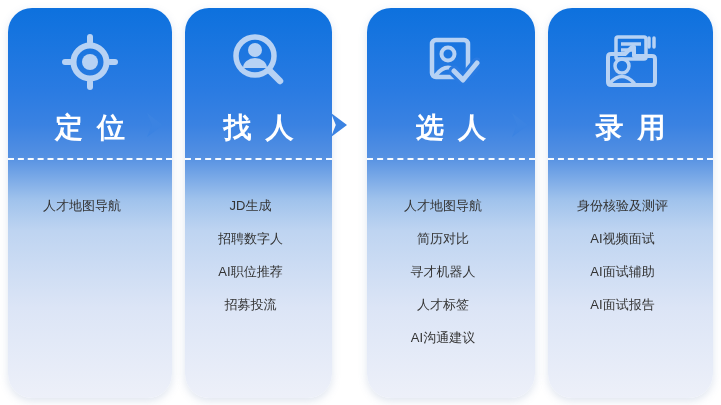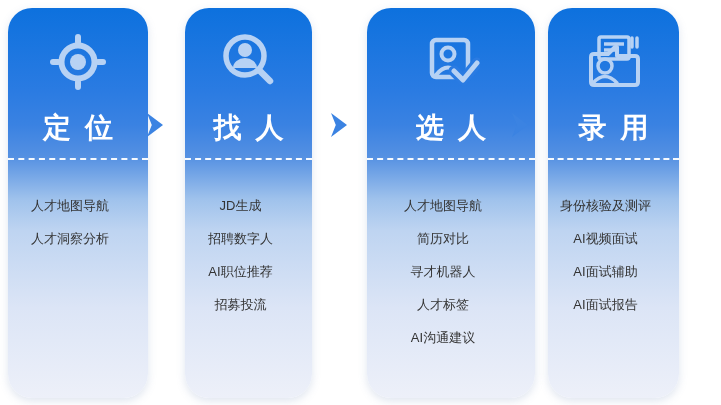--- a/index.html
+++ b/index.html
@@ -18,24 +18,24 @@
       #2A7BE2 21%,
       #3A82E2 30%,
       #5490E2 38%,
       #9FC2EC 49%,
       #BED4F1 57%,
       #DCE5F6 77%,
       #EDF0F9 100%);
     box-shadow:0 3px 8px rgba(110,135,180,0.22);
     text-align:center;
   }
-  .col1{left:8px;width:140px;}
-  .col2{left:185px;width:127px;}
+  .col1{left:8px;width:140px;padding-left:24px;}
+  .col2{left:185px;width:147px;}
   .col3{left:367px;width:168px;}
-  .col4{left:548px;width:131px;}
+  .col4{left:548px;width:165px;}
   .icon-wrap{
     position:absolute;top:22px;left:0;right:0;
     display:flex;justify-content:center;align-items:center;height:64px;
   }
   .step-title{
     position:absolute;top:103px;left:0;right:0;
     color:#ffffff;font-size:28px;font-weight:bold;
     letter-spacing:14px;padding-left:14px;
     line-height:34px;
   }
@@ -70,21 +70,20 @@
         <line x1="29" y1="4" x2="29" y2="9" stroke="#B7D2F4" stroke-width="6" stroke-linecap="round"></line>
         <line x1="29" y1="49" x2="29" y2="54" stroke="#B7D2F4" stroke-width="6" stroke-linecap="round"></line>
         <line x1="4" y1="29" x2="9" y2="29" stroke="#B7D2F4" stroke-width="6" stroke-linecap="round"></line>
         <line x1="49" y1="29" x2="54" y2="29" stroke="#B7D2F4" stroke-width="6" stroke-linecap="round"></line>
       </svg>
     </div>
     <div class="step-title">定位</div>
     <div class="divider"></div>
     <ul class="items">
       <li>人才地图导航</li>
-      <li>人才洞察分析</li>
     </ul>
   </div>
   <div class="arrow arrow1"></div>
 
   <div class="col col2">
     <div class="icon-wrap">
       <svg width="62" height="62" viewBox="0 0 62 62">
         <circle cx="27" cy="25" r="19" fill="none" stroke="#B7D2F4" stroke-width="5.5"></circle>
         <circle cx="27" cy="19" r="7" fill="#B7D2F4"></circle>
         <path d="M15 37 a12 10 0 0 1 24 0 z" fill="#B7D2F4"></path>

